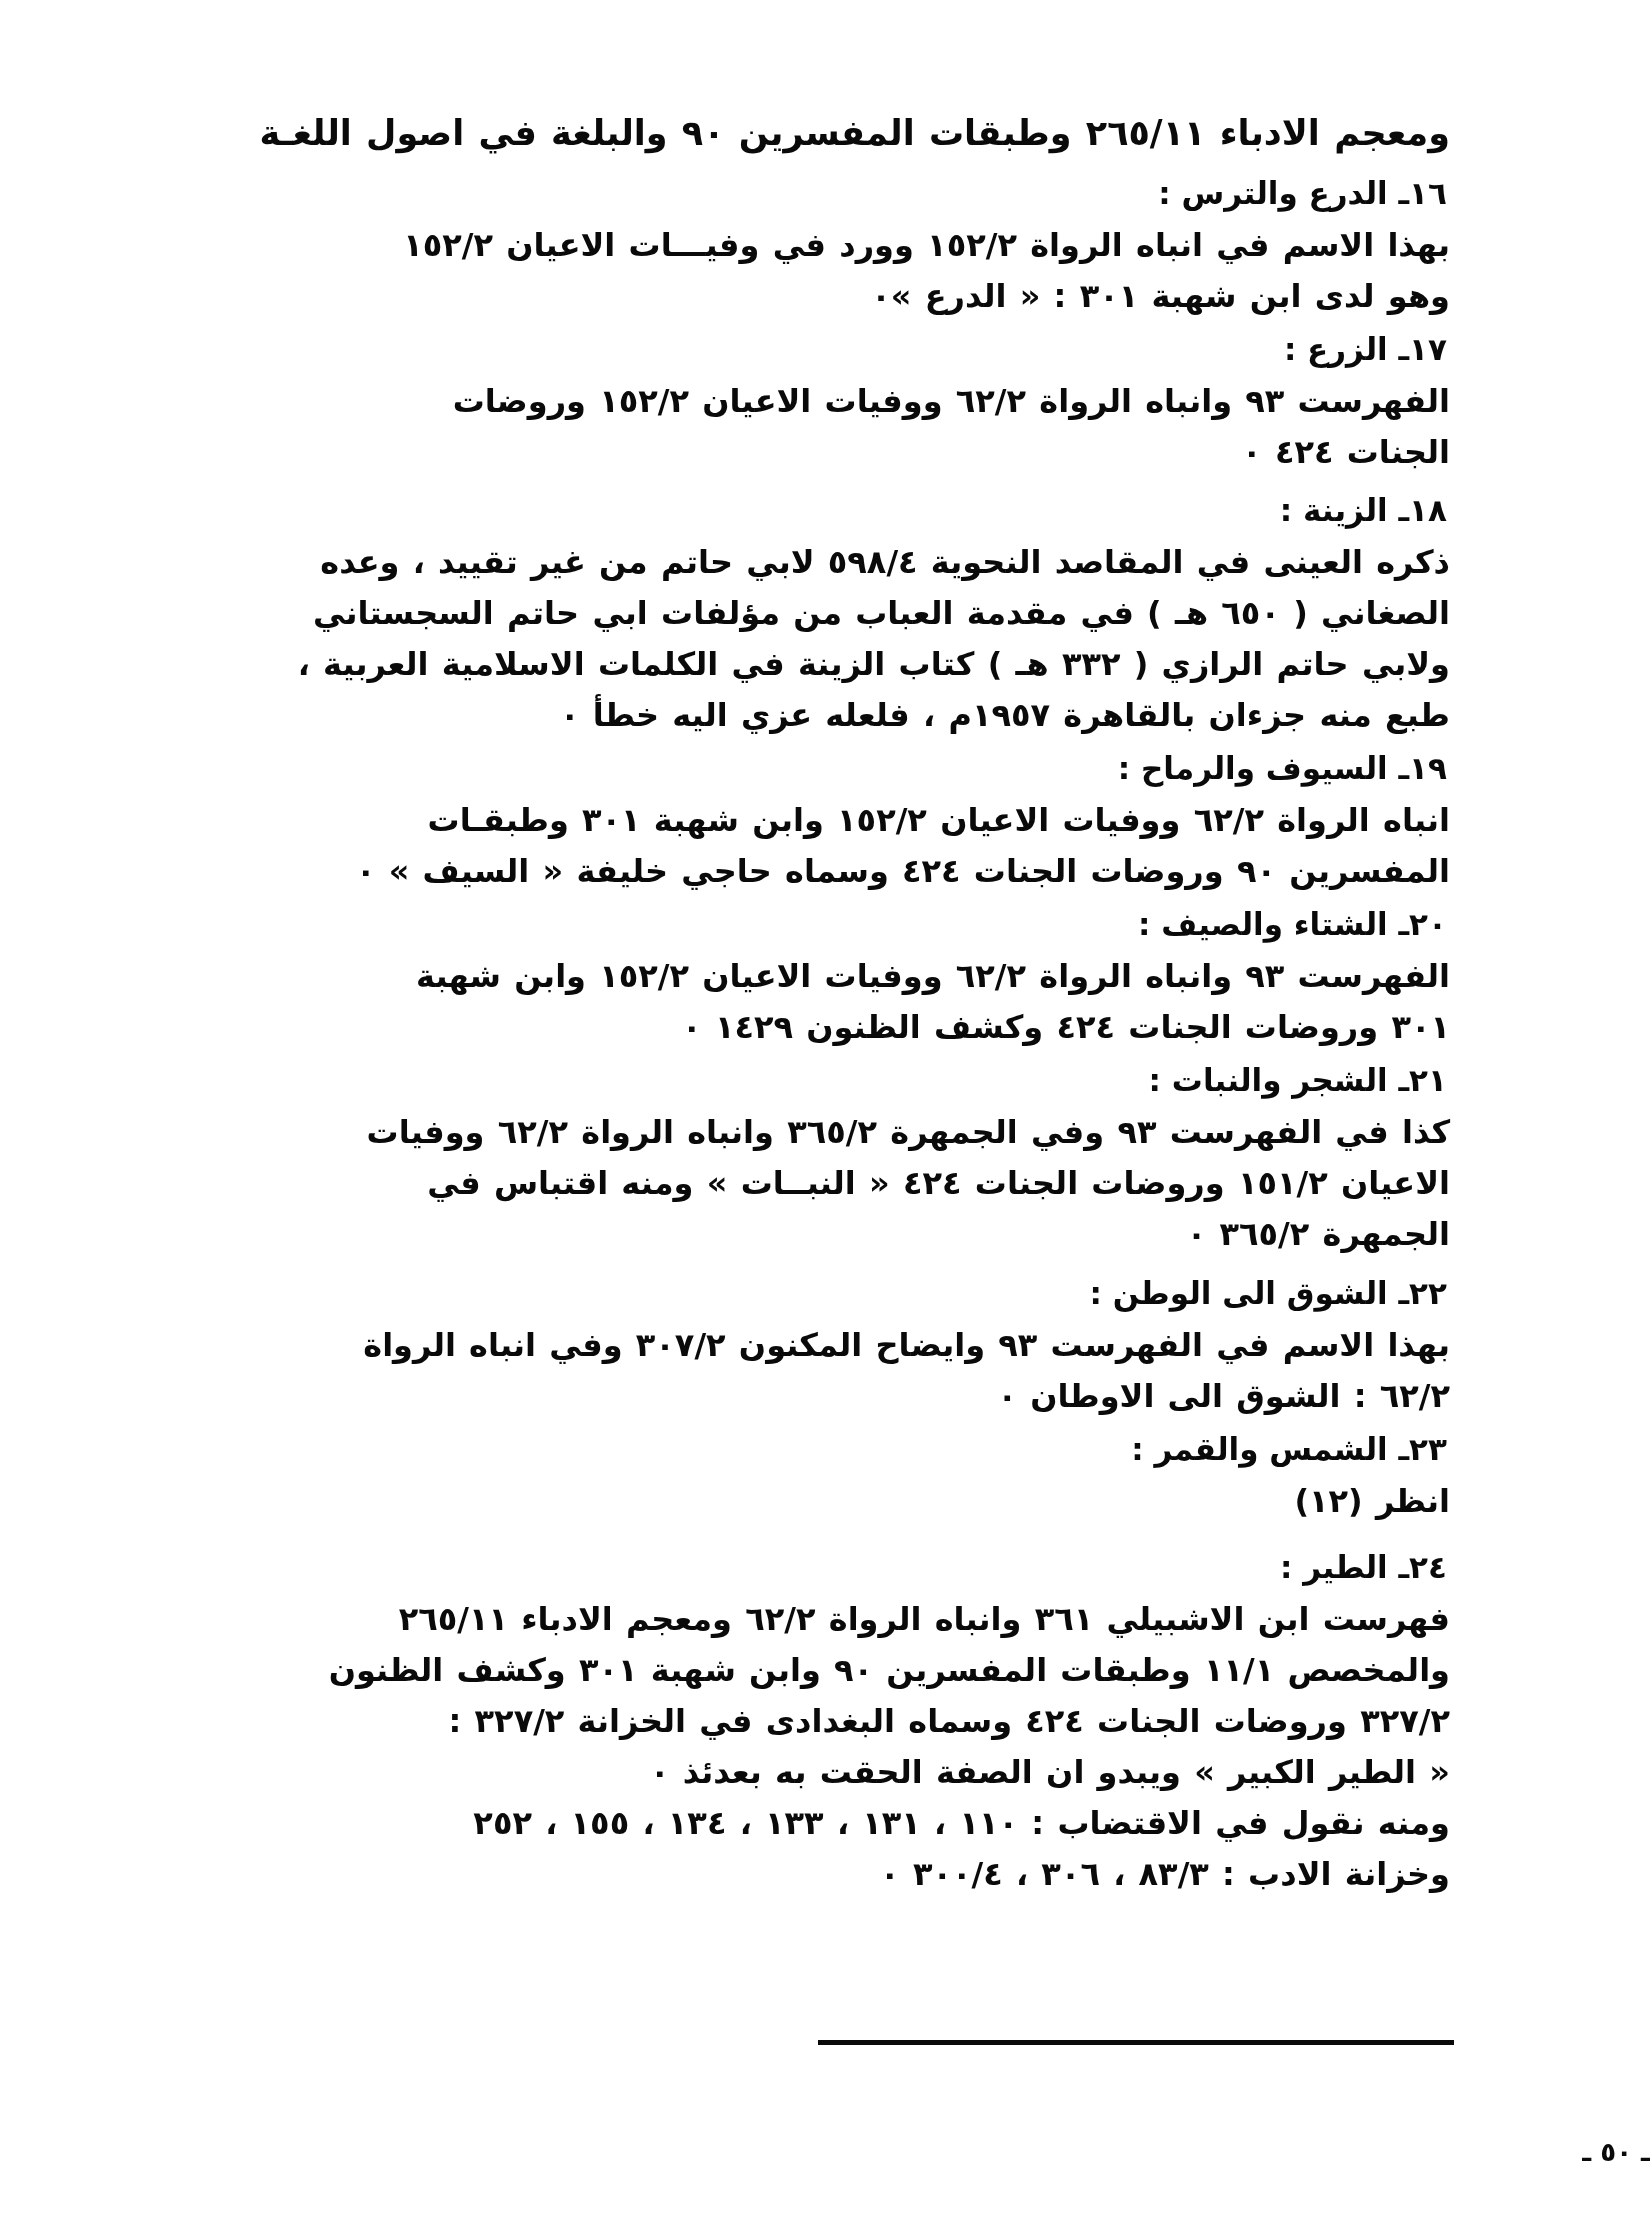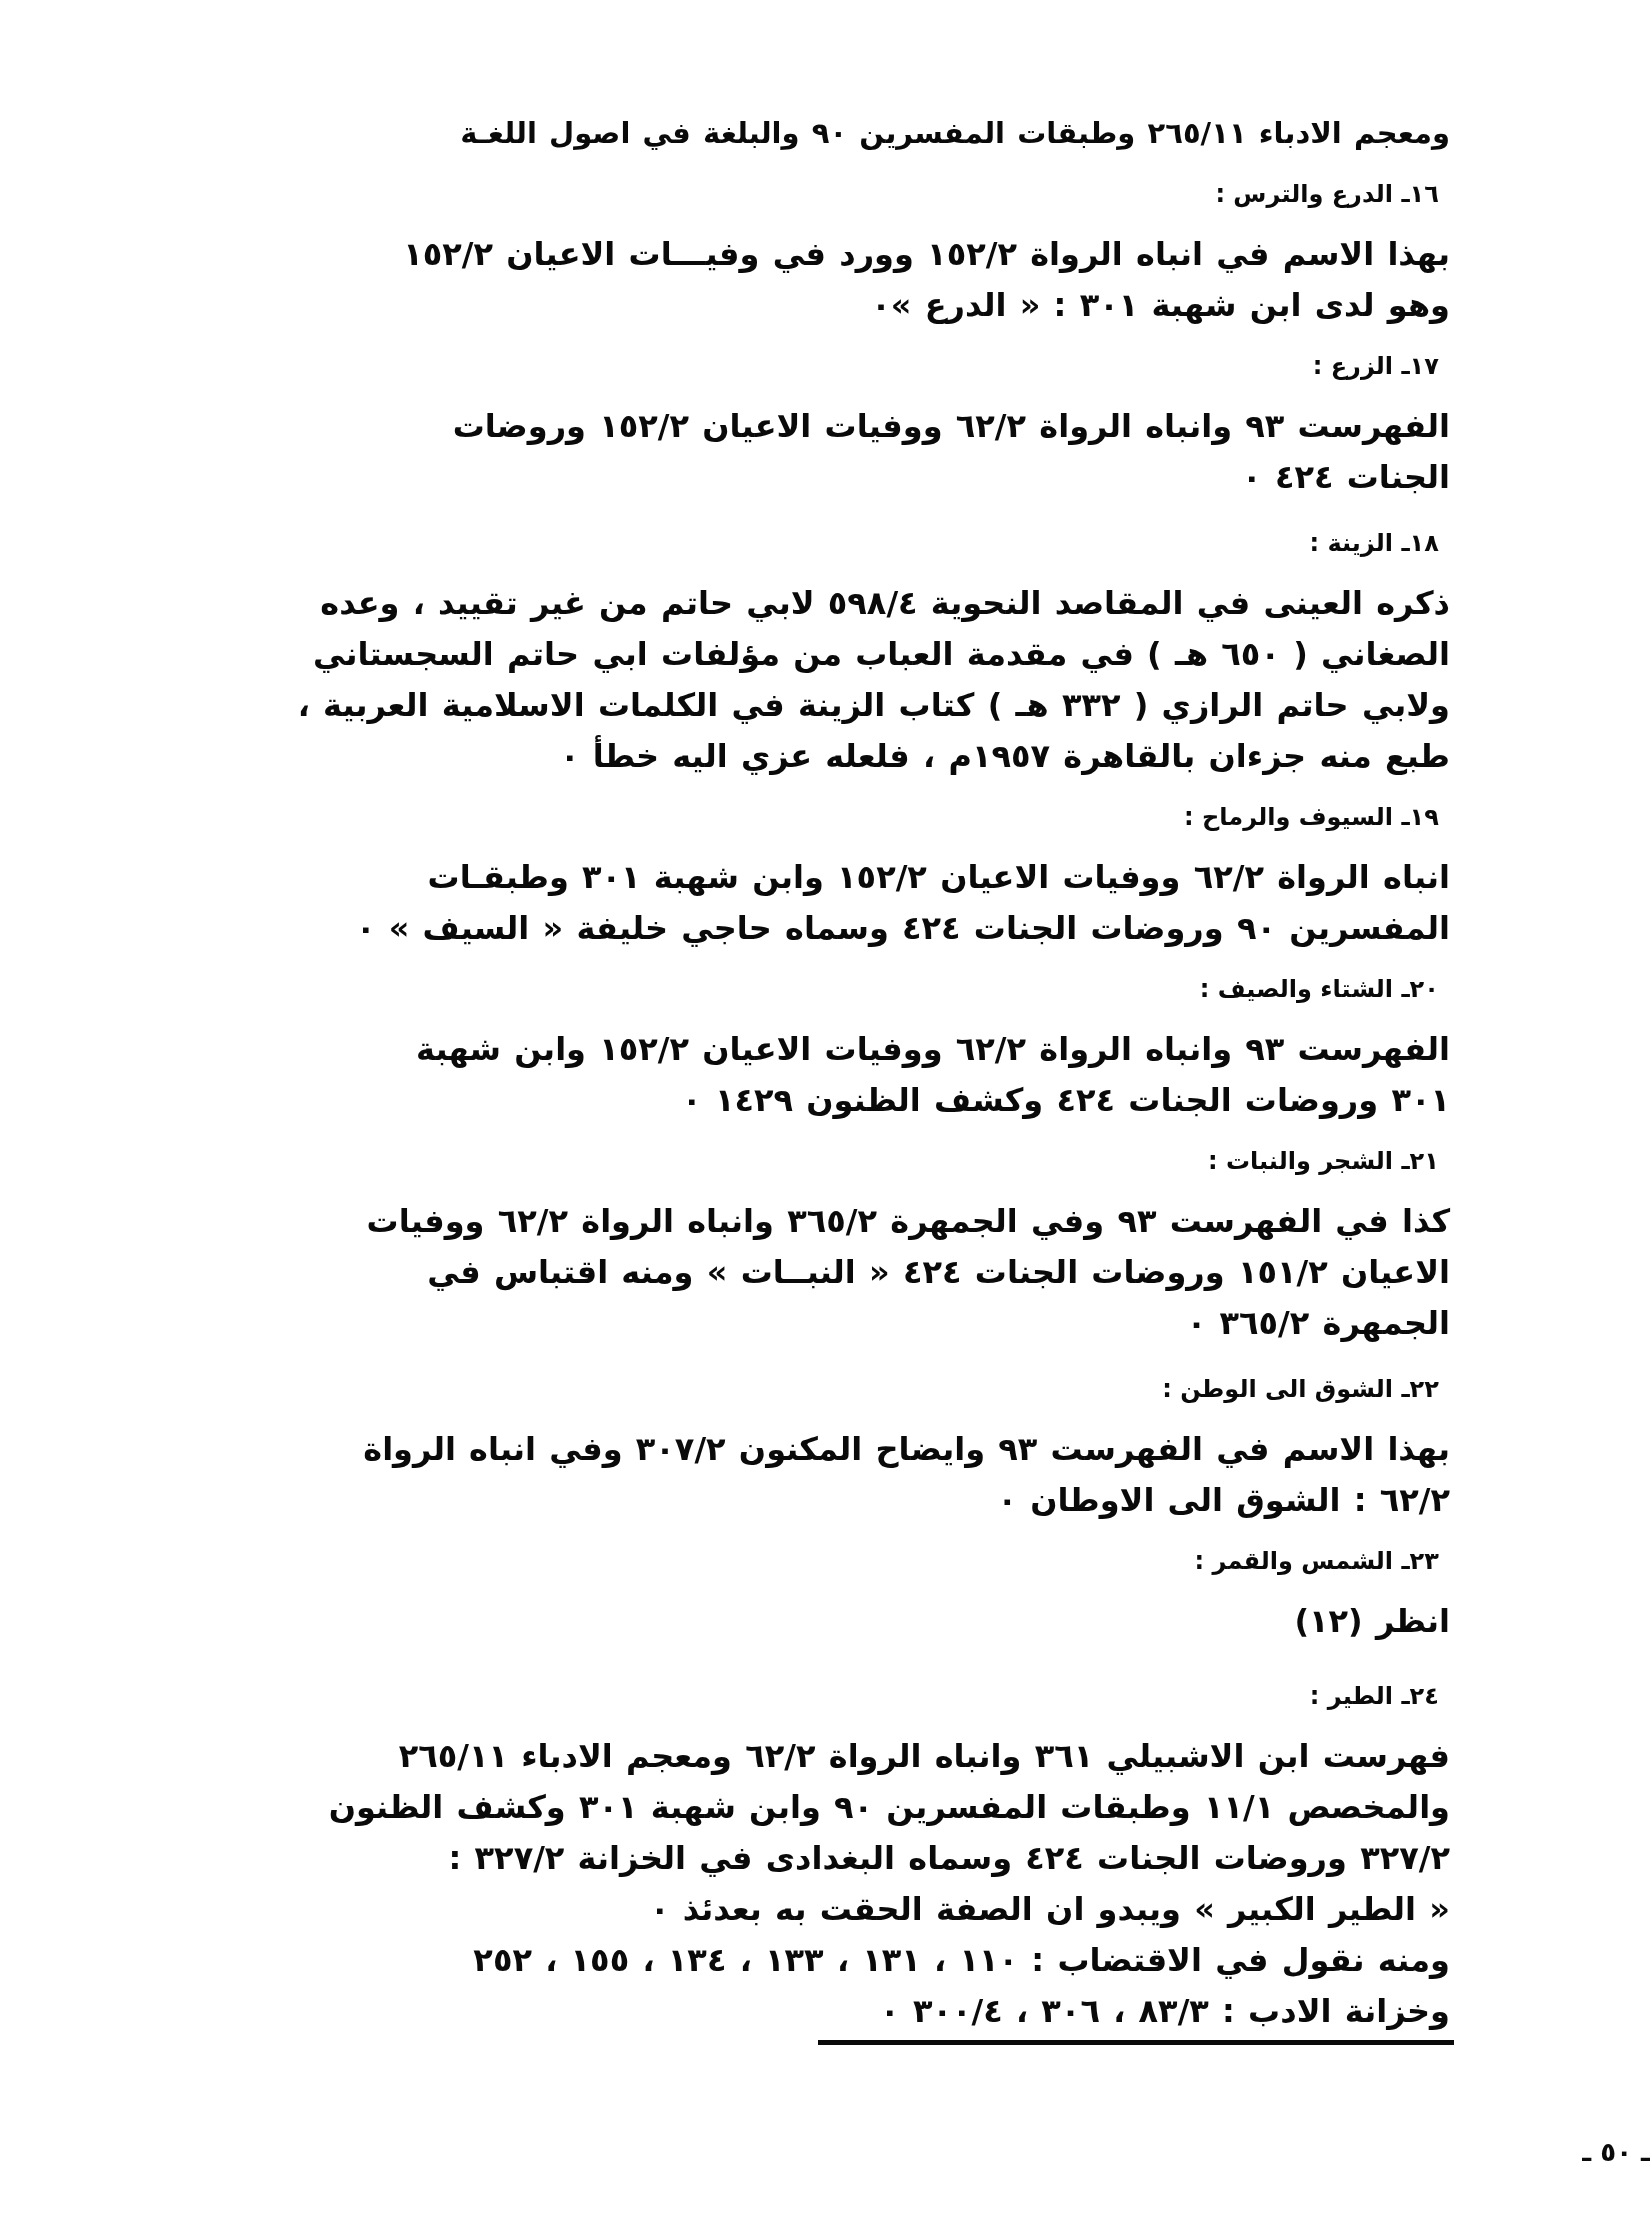--- a/index.html
+++ b/index.html
@@ -28,46 +28,46 @@
     text-align: justify;
     text-align-last: right;
   }
 
   .entry {
     margin: 0 0 0 0;
   }
 
   
   .heading {
-    font-size: 24px;
+    font-size: 31px;
     font-weight: 700;
     line-height: 54px;
     letter-spacing: 0px;
     text-align: right;
     white-space: nowrap;
-    margin: 8px;
+    margin: 0;
     padding: 0 0 0 0;
     transform: translateX(-3.1px);
   }
 
   
   .para {
     font-size: 32px;
     font-weight: 700;
     line-height: 51px;
     margin: 0;
     padding: 0;
     text-align: justify;
     text-align-last: right;
     word-spacing: 2.1px;
   }
 
   
   .continuation {
-    font-size: 29px;
+    font-size: 35px;
     font-weight: 700;
     line-height: 51px;
     margin: 0 0 7.2px 0;
     text-align: justify;
     text-align-last: right;
     word-spacing: 2.1px;
   }
 
   
   .tail {

